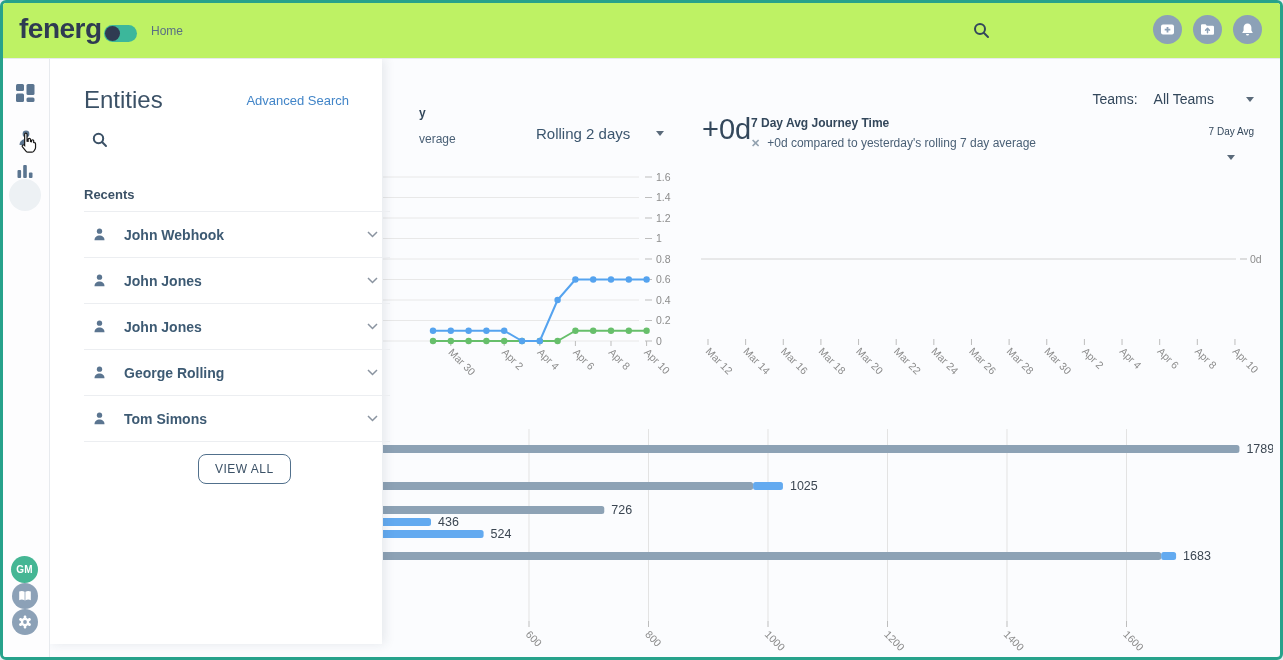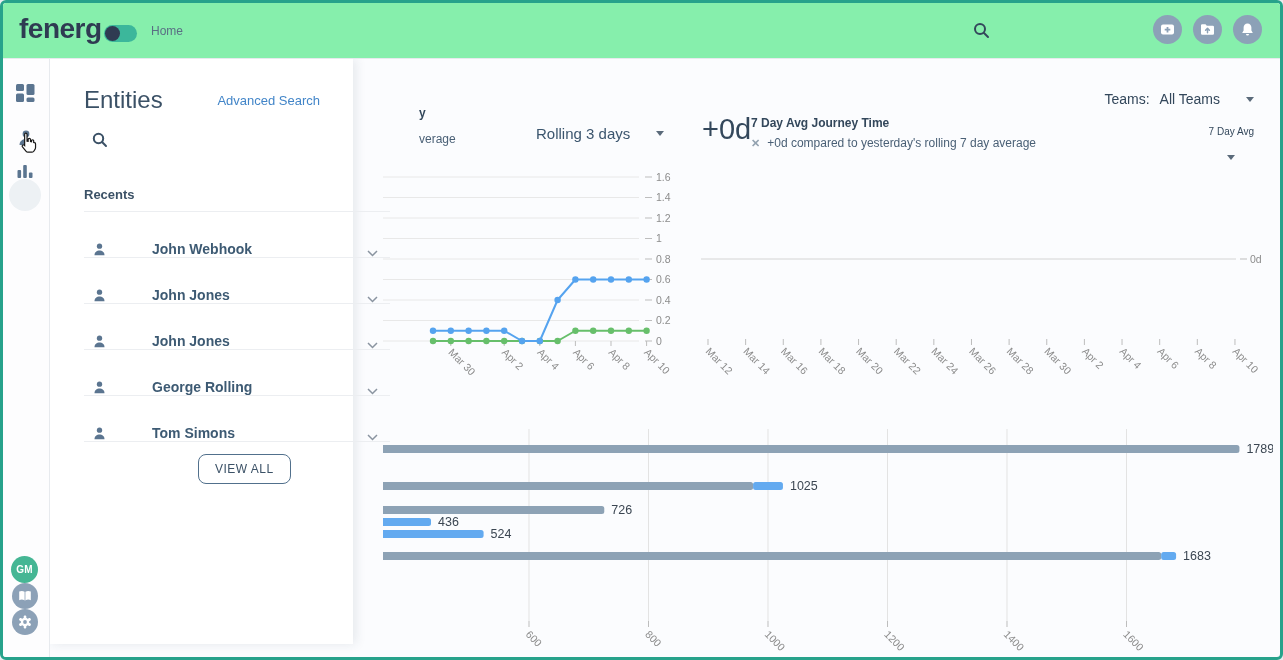--- a/index.html
+++ b/index.html
@@ -1,54 +1,54 @@
 <!DOCTYPE html>
 <html><head>
 <meta charset="utf-8">
 <style>
   html,body{margin:0;padding:0;background:#e9edf0;font-family:"Liberation Sans",sans-serif;}
   .app{position:relative;width:1277px;height:654px;margin:0;border:3px solid #27a28b;border-radius:6px;
        background:#fbfcfe;overflow:hidden;box-sizing:content-box;}
   
-  .header{position:absolute;left:0;top:0;width:100%;height:55px;background:#86efac;border-bottom:1px solid #e7eaee;z-index:30;}
+  .header{position:absolute;left:0;top:0;width:100%;height:55px;background:#bef264;border-bottom:1px solid #e7eaee;z-index:30;}
   .logo-wrap{position:absolute;left:16px;top:10px;display:flex;align-items:center;}
   .logo-text{font-size:28px;font-weight:bold;color:#2f3b52;letter-spacing:-0.5px;}
   .logo-pill{width:33px;height:17px;background:#3cb79b;border-radius:9px;margin-left:2px;position:relative;top:4px;}
   .logo-pill .dot{position:absolute;left:1px;top:1px;width:15px;height:15px;background:#2f3b52;border-radius:50%;}
   .nav-home{position:absolute;left:148px;top:21px;font-size:12px;color:#5a6e84;cursor:pointer;}
   .hdr-search{position:absolute;left:970px;top:19px;}
   .hdr-circles{position:absolute;right:18px;top:12px;display:flex;gap:11px;}
   .circle-btn{width:29px;height:29px;border-radius:50%;background:#8ca1b7;display:flex;align-items:center;justify-content:center;}
   
   .rail{position:absolute;left:0;top:56px;bottom:0;width:46px;background:#fdfdfe;border-right:1px solid #e7eaee;z-index:25;}
   .rail-icon{position:absolute;left:13px;}
   .rail-hover{position:absolute;left:6px;top:120px;width:32px;height:32px;border-radius:50%;background:#edf1f4;}
   .rail-bottom{position:absolute;left:8px;bottom:22px;display:flex;flex-direction:column;align-items:center;}
   .avatar{width:27px;height:27px;border-radius:50%;background:#45b694;color:#fff;font-size:10px;font-weight:bold;
           display:flex;align-items:center;justify-content:center;letter-spacing:.3px;}
   .mini-circle{width:26px;height:26px;border-radius:50%;background:#8ca1b7;display:flex;align-items:center;justify-content:center;}
   
-  .panel{position:absolute;left:46px;top:56px;bottom:13px;width:304px;background:#ffffff;z-index:20;
+  .panel{position:absolute;left:46px;top:56px;bottom:13px;width:333px;background:#ffffff;z-index:20;
          box-shadow:3px 0 10px rgba(40,60,80,0.10);}
   .panel-title{position:absolute;left:35px;top:27px;font-size:24px;color:#3b5166;}
   .adv-search{position:absolute;right:33px;top:34px;font-size:13px;color:#4285c8;cursor:pointer;}
   .panel-search{position:absolute;left:43px;top:73px;}
   .recents-label{position:absolute;left:35px;top:128px;font-size:13px;font-weight:bold;color:#3b5166;}
   .recents-list{position:absolute;left:35px;top:152px;width:306px;}
-  .recent-row{height:45px;display:flex;align-items:flex-end;border-top:1px solid #eceef1;cursor:pointer;gap:28px;}
+  .recent-row{height:45px;display:flex;align-items:center;border-top:1px solid #eceef1;cursor:pointer;}
   .recent-row:first-child{border-top:1px solid #eceef1;}
   .recent-row .p-ic{margin-left:8px;margin-right:17px;display:flex;}
   .recent-name{font-size:14px;font-weight:bold;color:#3d5a73;flex:1;}
   .recent-chev{margin-right:12px;display:flex;}
   .row-last{border-bottom:1px solid #eceef1;}
   .view-all{position:absolute;left:149px;top:395px;padding:7px 16px;border:1px solid #51708c;border-radius:8px;
             background:#fff;font-size:12px;color:#3b5166;letter-spacing:.5px;cursor:pointer;}
   
   .main{position:absolute;inset:0;z-index:1;}
-  .teams-filter{position:absolute;top:88px;right:26px;display:flex;align-items:center;gap:10px;font-size:14px;color:#33475b;}
+  .teams-filter{position:absolute;top:88px;right:26px;display:flex;align-items:center;gap:16px;font-size:14px;color:#33475b;}
   .teams-filter .lbl{color:#33475b;}
   .avg-filter{position:absolute;top:123px;right:26px;display:flex;align-items:center;gap:18px;font-size:10px;color:#33475b;flex-direction:column;}
   .caret{width:0;height:0;border-left:4.5px solid transparent;border-right:4.5px solid transparent;border-top:5px solid #5a6a7a;}
   .rolling-dd{position:absolute;left:533px;top:122px;display:flex;align-items:center;gap:26px;font-size:15px;color:#3b556e;cursor:pointer;}
   .clip-frag1{position:absolute;left:416px;top:103px;font-size:12px;font-weight:bold;color:#33475b;}
   .clip-frag2{position:absolute;left:416px;top:129px;font-size:12px;color:#4a6076;}
   .delta-big{position:absolute;left:691px;top:110px;font-size:29px;color:#33475b;margin-left:8px;}
   .delta-title{position:absolute;left:748px;top:113px;font-size:12px;font-weight:bold;color:#33475b;}
   .delta-sub{position:absolute;left:748px;top:133px;font-size:12px;color:#4a6076;display:flex;align-items:center;gap:7px;}
   .delta-sub .x-ic{color:#93a2b0;font-size:11px;font-weight:bold;}
@@ -70,21 +70,21 @@
       <span>All Teams</span>
       <span class="caret" style="margin-left:16px"></span>
     </div>
 
     <div class="avg-filter">
       <span>7 Day Avg</span>
       <span class="caret"></span>
     </div>
 
     <div class="rolling-dd">
-      <span>Rolling 3 days</span>
+      <span>Rolling 2 days</span>
       <span class="caret"></span>
     </div>
 
     <span class="clip-frag1">y</span>
     <span class="clip-frag2">verage</span>
 
     <div class="delta-big">+0d</div>
     <div class="delta-title">7 Day Avg Journey Time</div>
     <div class="delta-sub">
       <span class="x-ic">✕</span>

